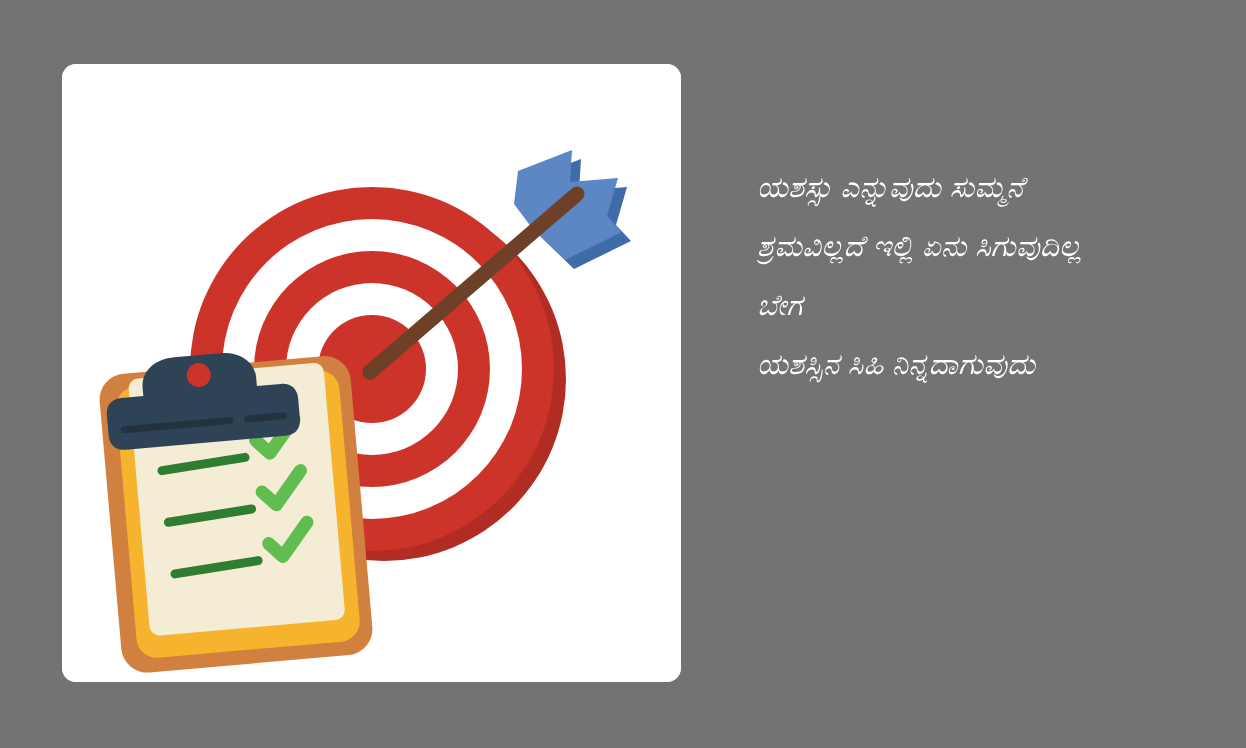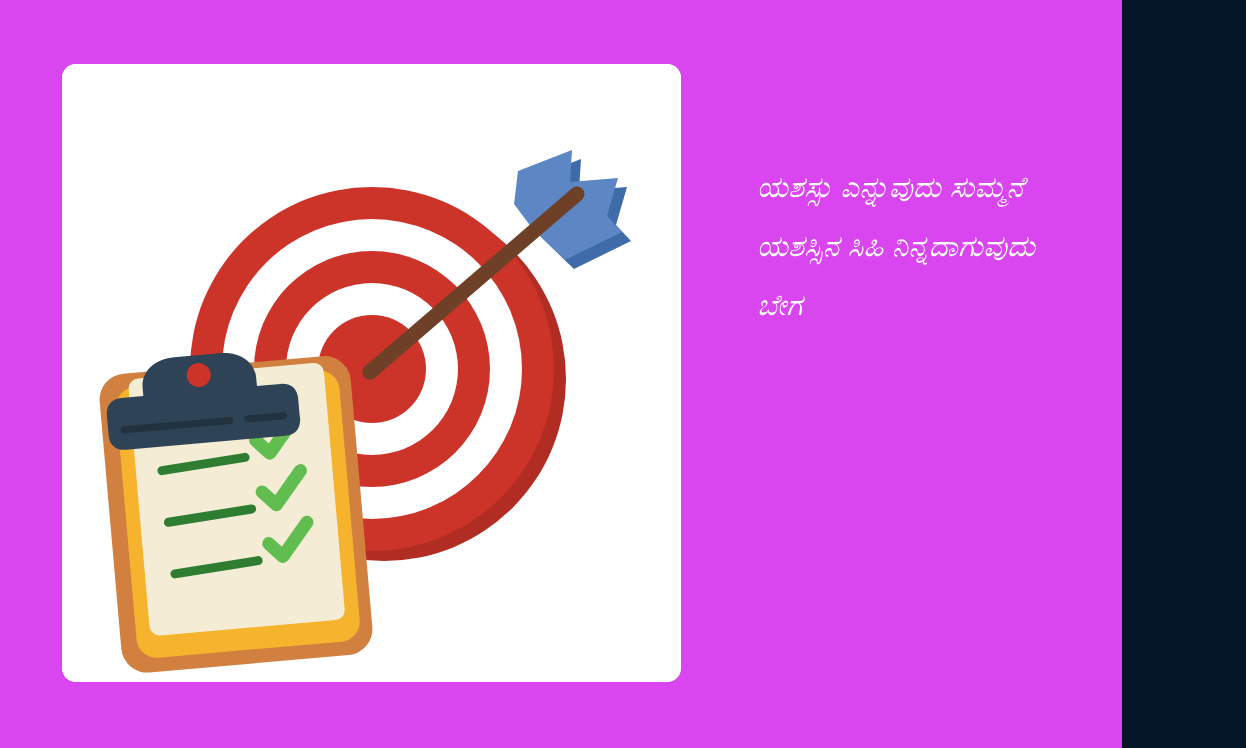--- a/index.html
+++ b/index.html
@@ -10,26 +10,26 @@
   body {
     width: 1246px;
     height: 748px;
     overflow: hidden;
     font-family: "Liberation Sans", sans-serif;
     background: #041628;
   }
 
   #stage {
     position: relative;
-    width: 1122px;
+    width: 1246px;
     height: 748px;
     background:
       radial-gradient(ellipse 900px 700px at 66% 18%, #0b2741 0%, #081f35 38%, #05172a 66%, #03101f 100%),
       linear-gradient(150deg, #072murky 0%, #041628 100%);
-    background-color: #d946ef;
+    background-color: #737373;
   }
 
   
   #image-card {
     position: absolute;
     left: 62px;
     top: 64px;
     width: 619px;
     height: 618px;
     background: #ffffff;
@@ -134,17 +134,18 @@
               <line x1="146" y1="66" x2="182" y2="66"></line>
             </g>
           </g>
         </g>
       </g>
     </svg>
   </div>
 
   <div id="quote-block">
     <div class="quote-line">ಯಶಸ್ಸು ಎನ್ನುವುದು ಸುಮ್ಮನೆ</div>
+    <div class="quote-line">ಶ್ರಮವಿಲ್ಲದೆ ಇಲ್ಲಿ ಏನು ಸಿಗುವುದಿಲ್ಲ</div>
+    <div class="quote-line">ಬೇಗ</div>
     <div class="quote-line">ಯಶಸ್ಸಿನ ಸಿಹಿ ನಿನ್ನದಾಗುವುದು</div>
-    <div class="quote-line">ಬೇಗ</div>
   </div>
 
 </div>
 
 </body></html>

